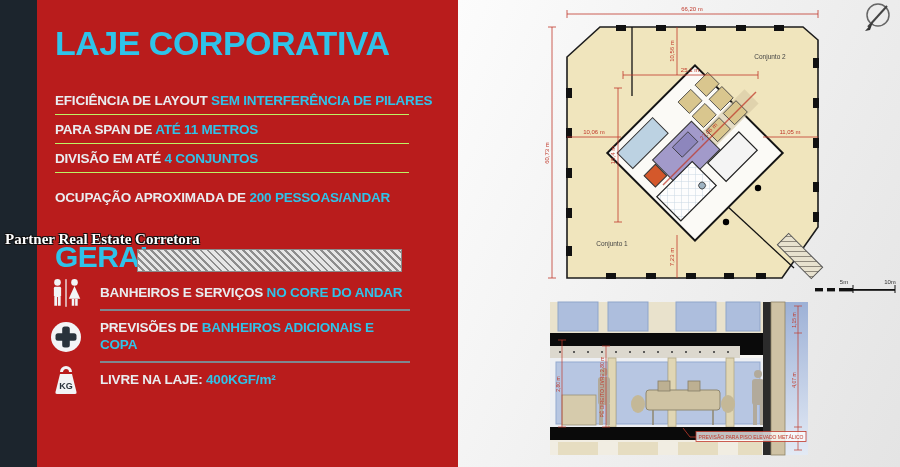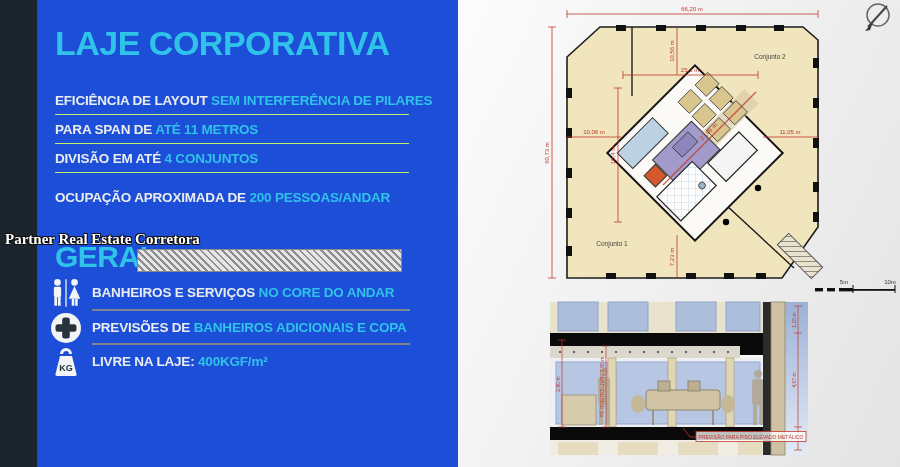--- a/index.html
+++ b/index.html
@@ -1,31 +1,31 @@
 <!DOCTYPE html>
 <html><head>
 <meta charset="utf-8">
 <style>
   html,body{margin:0;padding:0;}
   body{width:900px;height:467px;overflow:hidden;font-family:"Liberation Sans",sans-serif;background:#fff;}
   .stage{position:relative;width:900px;height:467px;overflow:hidden;}
 
   
-  .left-panel{position:absolute;left:0;top:0;width:458px;height:467px;background:#1d4ed8;}
+  .left-panel{position:absolute;left:0;top:0;width:458px;height:467px;background:#b91c1c;}
   .left-strip{position:absolute;left:0;top:0;width:37px;height:467px;background:#1c252d;}
   .title{position:absolute;left:55px;top:24px;font-size:34px;font-weight:bold;letter-spacing:-0.5px;color:#2fc3e9;}
   .specs{position:absolute;left:55px;top:86px;width:354px;}
   .spec-row{padding:7px 0 6px 0;border-bottom:1px solid #bef264;font-size:13.5px;font-weight:bold;letter-spacing:-0.2px;color:#e9edf0;white-space:nowrap;}
   .spec-row.no-line{border-bottom:none;margin-top:10px;}
   .hl{color:#2fc3e9;}
   .watermark{position:absolute;left:5px;top:231px;font-family:Liberation Serif, serif;font-weight:bold;font-size:15px;color:#ffffff;text-shadow:1px 1px 0 #111,-1px -1px 0 #111,1px -1px 0 #111,-1px 1px 0 #111;z-index:5;}
   .geral{position:absolute;left:55px;top:240px;font-size:30px;font-weight:bold;color:#2fc3e9;letter-spacing:-0.5px;}
   .hatch-bar{position:absolute;left:137px;top:249px;width:263px;height:21px;border:1px solid #8a8a8a;background:repeating-linear-gradient(45deg,#e6e6e6 0 3px,#8d8d8d 3px 5px);}
   .features{position:absolute;left:46px;top:276px;width:364px;}
-  .feature-row{display:flex;gap:6px;}
+  .feature-row{display:flex;align-items:center;gap:14px;}
   .icon-box{width:40px;flex:none;display:flex;justify-content:center;align-items:center;}
   .feature-text{flex:1;font-size:13.5px;font-weight:bold;letter-spacing:-0.2px;color:#e9edf0;line-height:1.3;padding:8px 0 7px 0;border-bottom:2px solid #7e8790;}
   .feature-row.last .feature-text{border-bottom:none;}
 
   
   .right-panel{position:absolute;left:458px;top:0;width:442px;height:467px;background:linear-gradient(115deg,#fcfcfc 0%,#f1f1f1 45%,#e4e4e4 100%);}
   .drawings{position:absolute;left:0;top:0;}
 </style>
 </head>
 <body>

